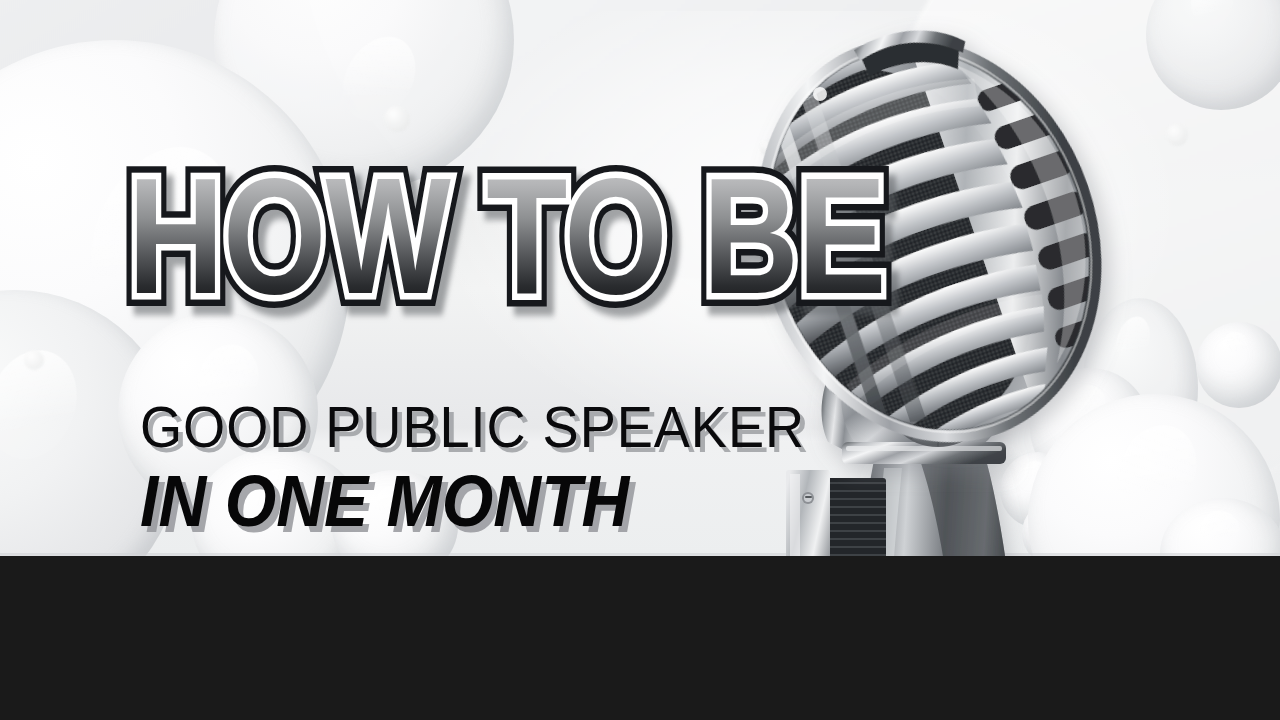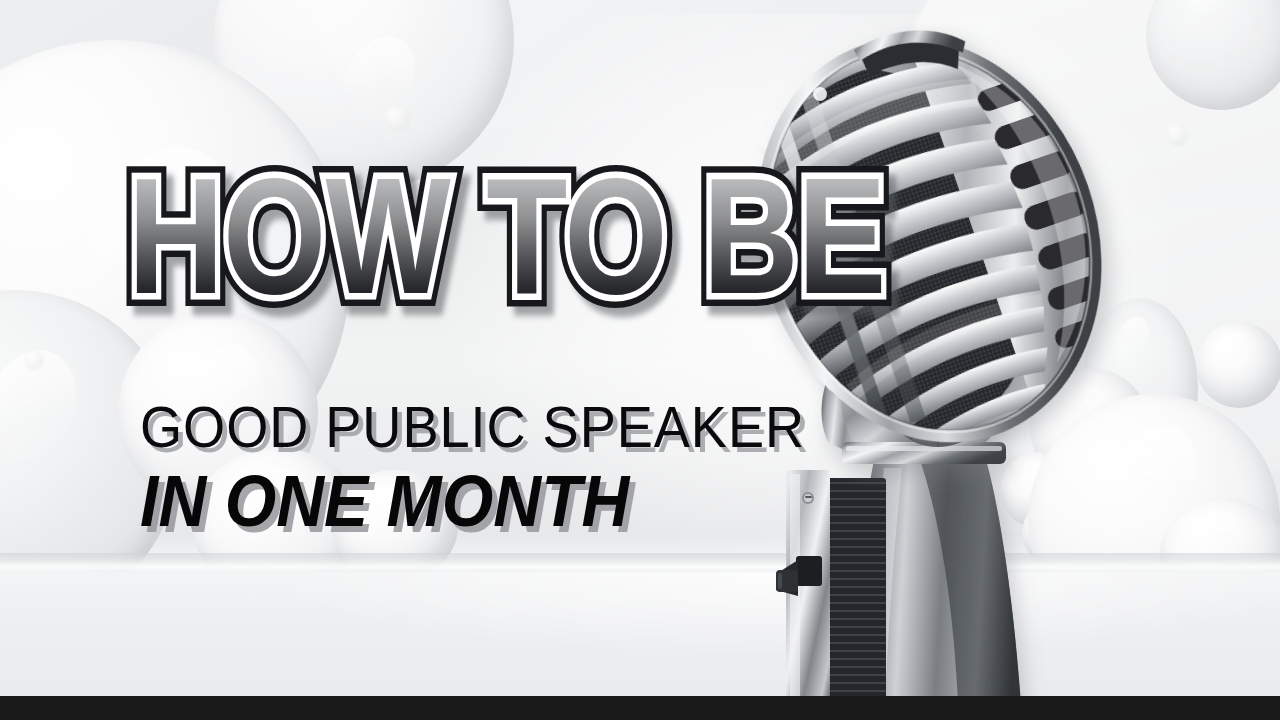--- a/index.html
+++ b/index.html
@@ -6,21 +6,21 @@
   * { margin:0; padding:0; box-sizing:border-box; }
   html,body { background:#1a1a1a; }
   body {
     font-family:"Liberation Sans", sans-serif;
     display:flex; align-items:flex-start; justify-content:flex-start;
   }
 
   
   .stage{
     position:relative;
-    width:1280px; height:696px;
+    width:1280px; height:556px;
     overflow:hidden;
     background:#e9eaec;
   }
 
   
   .backdrop{
     position:absolute; inset:0;
     background:
       linear-gradient(to bottom,
         #e4e5e7 0%,

